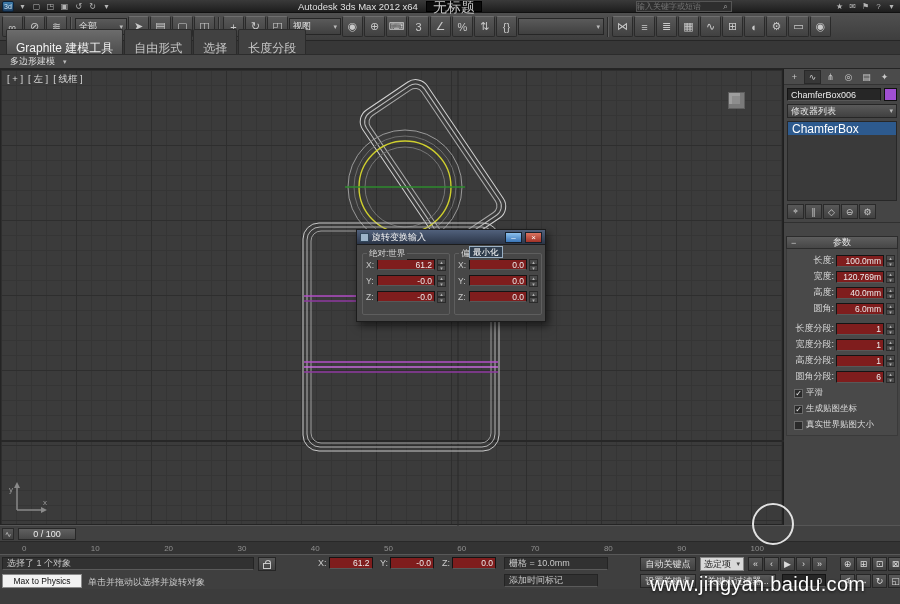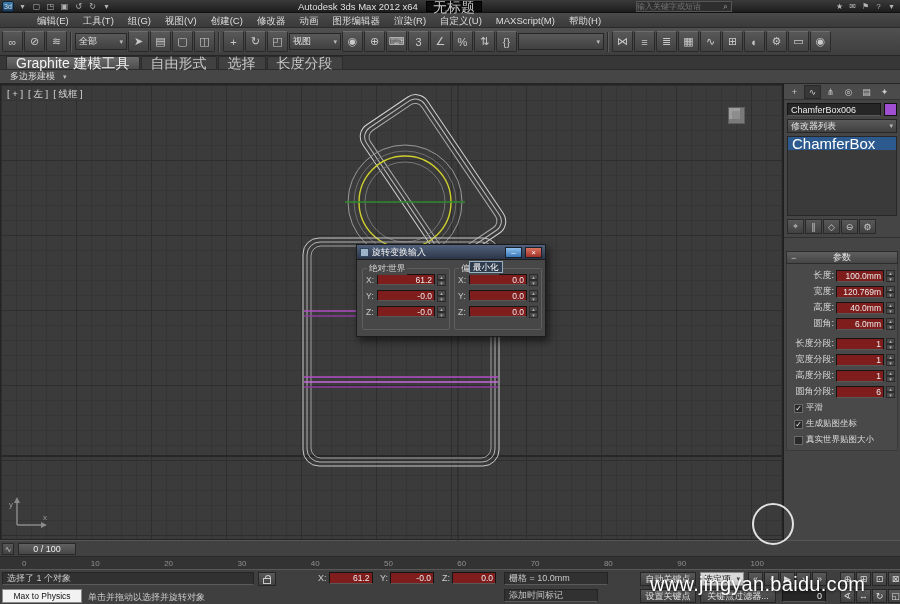--- a/index.html
+++ b/index.html
@@ -23,21 +23,21 @@
 
 .toolbar{height:28px;background:linear-gradient(#505050,#3e3e3e);border-bottom:1px solid #262626;display:flex;align-items:center;padding:0 2px;gap:1px}
 .icon-btn{width:21px;height:21px;background:linear-gradient(#585858,#414141);border:1px solid #2a2a2a;border-top-color:#6e6e6e;border-radius:2px;color:#c9c9c9;font-size:11px;display:flex;align-items:center;justify-content:center;flex:none}
 .sep{width:2px;height:20px;border-left:1px solid #2b2b2b;border-right:1px solid #5d5d5d;margin:0 2px;flex:none}
 .dd{height:17px;background:linear-gradient(#5a5a5a,#404040);border:1px solid #262626;display:flex;align-items:center;justify-content:space-between;padding:0 3px;color:#e2e2e2;font-size:9px;flex:none}
 .caret{font-size:7px;color:#bbb;margin-left:3px}
 .filter-dd{width:52px}.coord-dd{width:52px}.sets-dd{width:86px}
 .tb-group{display:flex;gap:1px;flex:none}
 
 .rtabs{height:14px;background:#373737;display:flex;align-items:flex-end;padding-left:6px;gap:1px;border-bottom:1px solid #2c2c2c}
-.rtab{padding:0 9px;font-size:14px;color:#c6c6c6;background:#414141;border:1px solid #2b2b2b;border-bottom:none;border-radius:2px 2px 0 0;height:13px;line-height:12px;white-space:nowrap}
+.rtab{padding:12px 9px;font-size:12px;color:#c6c6c6;background:#414141;border:1px solid #2b2b2b;border-bottom:none;border-radius:2px 2px 0 0;height:13px;line-height:12px;white-space:nowrap}
 .rtabs .rtab:nth-of-type(1){background:linear-gradient(#6c6c6c,#4d4d4d);color:#f2f2f2}
 .rsub{height:14px;background:#464646;border-bottom:1px solid #252525;display:flex;align-items:center;padding-left:10px;gap:5px}
 .rp-label{font-size:9px;color:#dcdcdc;white-space:nowrap}
 
 .main{display:flex;height:456px}
 .viewport{width:783px;position:relative;border:1px solid #242424;background-color:#3b3b3b;background-image:
  repeating-linear-gradient(to right,#2e2e2e 0 1px,transparent 1px 75px),
  repeating-linear-gradient(to bottom,#2e2e2e 0 1px,transparent 1px 75px),
  repeating-linear-gradient(to right,#353535 0 1px,transparent 1px 15px),
  repeating-linear-gradient(to bottom,#353535 0 1px,transparent 1px 15px)}
@@ -66,21 +66,21 @@
 
 .cmd-panel{width:117px;background:#454545;border-left:1px solid #1f1f1f;font-size:9px;display:flex;flex-direction:column}
 .cp-tabs{display:flex;height:16px;align-items:center;padding:1px 2px;gap:1px;background:#4b4b4b;border-bottom:1px solid #333}
 .cp-tab{width:17px;height:14px;display:flex;align-items:center;justify-content:center;color:#c9c9c9;font-size:9px;border:1px solid transparent}
 .cp-tabs .cp-tab:nth-of-type(2){background:#373737;border-color:#292929}
 .cp-name{display:flex;gap:3px;padding:3px 3px 1px;align-items:center}
 .name-fld{flex:1;height:13px;background:#262626;border:1px solid #141414;border-bottom-color:#585858;color:#ececec;font-size:9px;display:flex;align-items:center;padding:0 3px;white-space:nowrap;overflow:hidden}
 .swatch{width:13px;height:13px;background:#a04fd2;border:1px solid #101010;flex:none}
 .mod-dd{margin:2px 3px;height:14px}
 .stack{margin:1px 3px;height:80px;background:#3a3a3a;border:1px solid #272727;overflow:hidden}
-.stack-item{height:13px;display:flex;align-items:center;padding:0 4px;font-size:15px;color:#fff;background:#2d5a8e;white-space:nowrap}
+.stack-item{height:13px;display:flex;align-items:center;padding:0 4px;font-size:12px;color:#fff;background:#2d5a8e;white-space:nowrap}
 .stack-bar{display:flex;gap:1px;padding:2px 3px 3px;border-bottom:1px solid #303030}
 .sb-btn{width:17px;height:15px;background:linear-gradient(#585858,#414141);border:1px solid #2a2a2a;color:#c9c9c9;font-size:9px;display:flex;align-items:center;justify-content:center}
 .rollout{margin:13px 2px 0}
 .ro-head{height:13px;background:linear-gradient(#5e5e5e,#464646);border:1px solid #2c2c2c;display:flex;align-items:center;justify-content:center;position:relative;color:#ececec;font-size:9px}
 .ro-minus{position:absolute;left:4px;font-size:9px;color:#c8c8c8}
 .ro-body{border:1px solid #3a3a3a;border-top:none;padding:5px 2px 4px;background:#494949}
 .prow{display:flex;align-items:center;justify-content:flex-end;gap:2px;margin-bottom:3px}
 .plabel{font-size:9px;color:#dcdcdc;white-space:nowrap}
 .pfld{width:48px;height:12px;flex:none}
 .segs{margin-top:7px}
@@ -161,46 +161,20 @@
         <div class="qi">✉</div>
 
         <div class="qi">⚑</div>
 
         <div class="qi">?</div>
 
         <div class="qi">▾</div>
       </div>
   </div>
 
-  <div class="menubar">
-
-      <div class="menu-item">编辑(E)</div>
-
-      <div class="menu-item">工具(T)</div>
-
-      <div class="menu-item">组(G)</div>
-
-      <div class="menu-item">视图(V)</div>
-
-      <div class="menu-item">创建(C)</div>
-
-      <div class="menu-item">修改器</div>
-
-      <div class="menu-item">动画</div>
-
-      <div class="menu-item">图形编辑器</div>
-
-      <div class="menu-item">渲染(R)</div>
-
-      <div class="menu-item">自定义(U)</div>
-
-      <div class="menu-item">MAXScript(M)</div>
-
-      <div class="menu-item">帮助(H)</div>
-    </div>
 
   <div class="toolbar">
     <div class="tb-group">
 
     <div class="icon-btn">∞</div>
         <div class="icon-btn">⊘</div>
         <div class="icon-btn">≋</div>
       </div>
     <div class="sep"></div>
     <div class="dd filter-dd">

